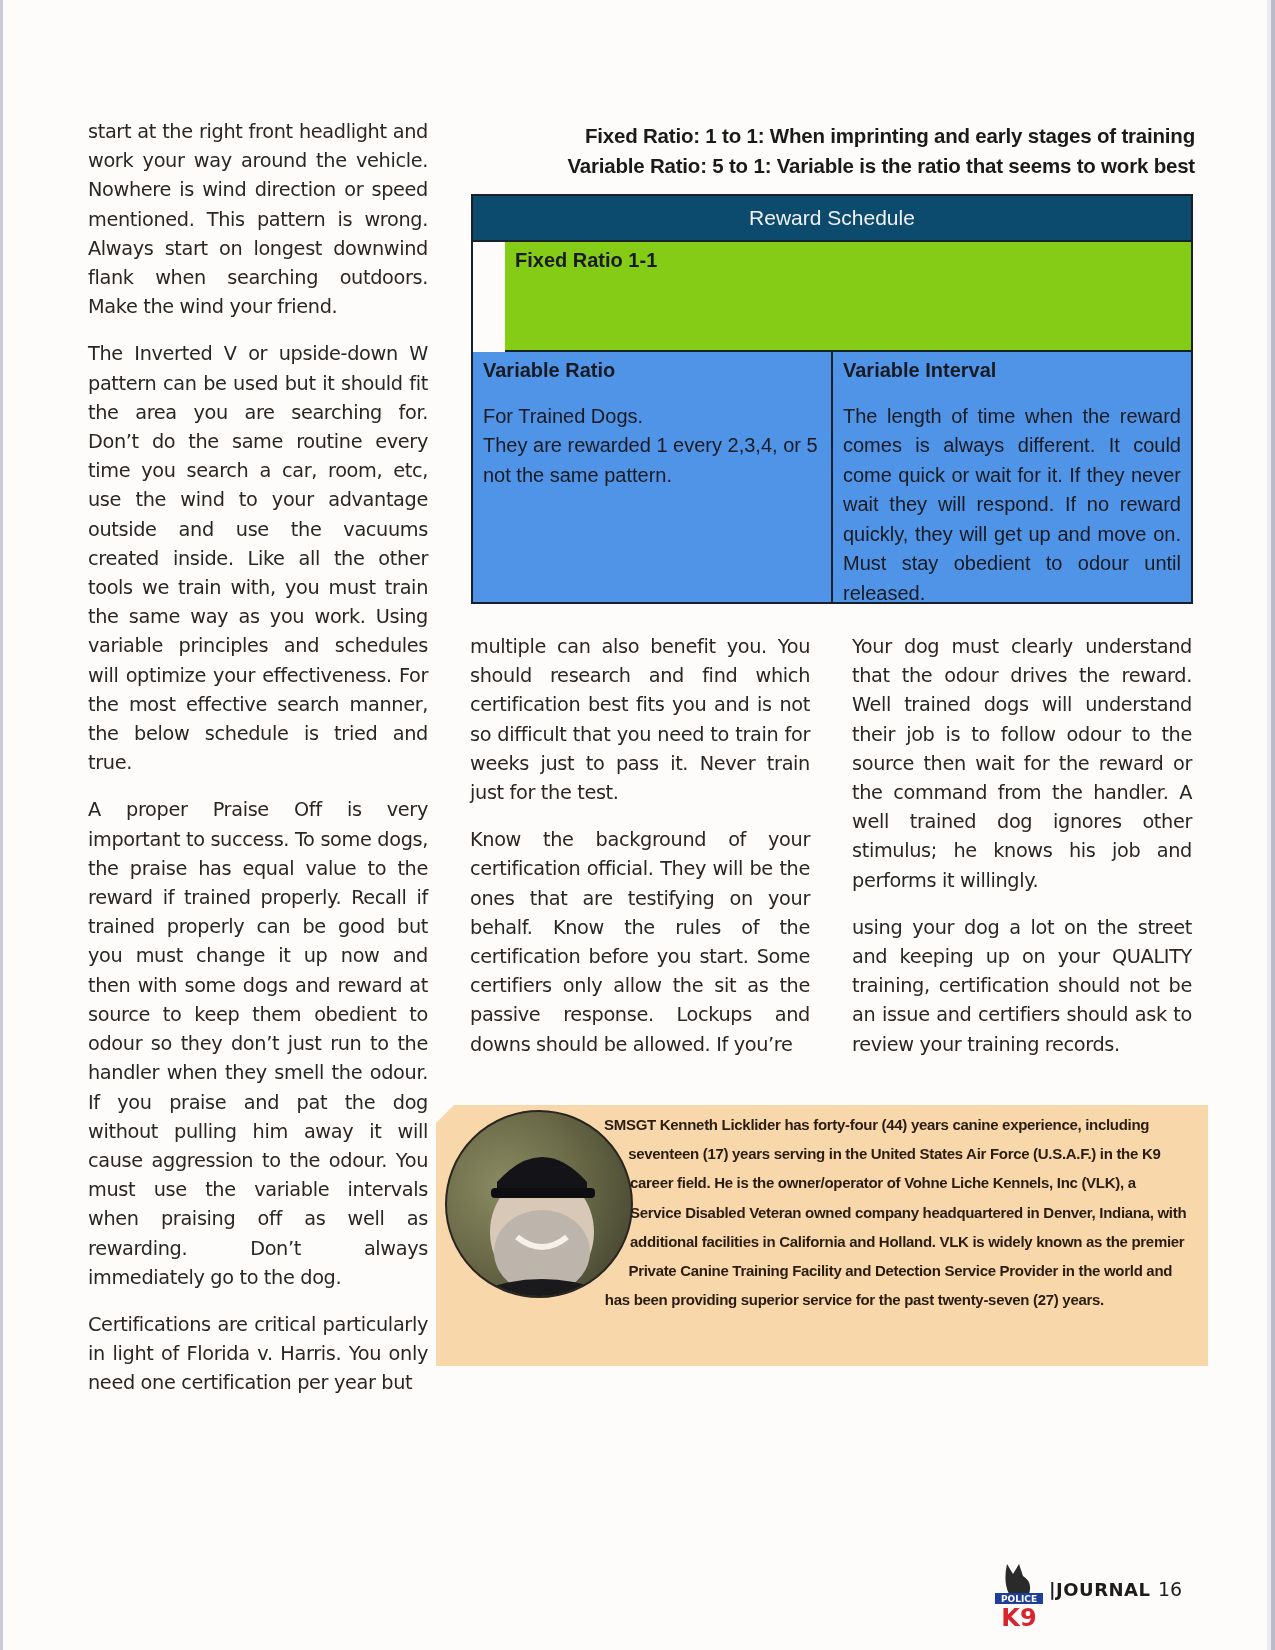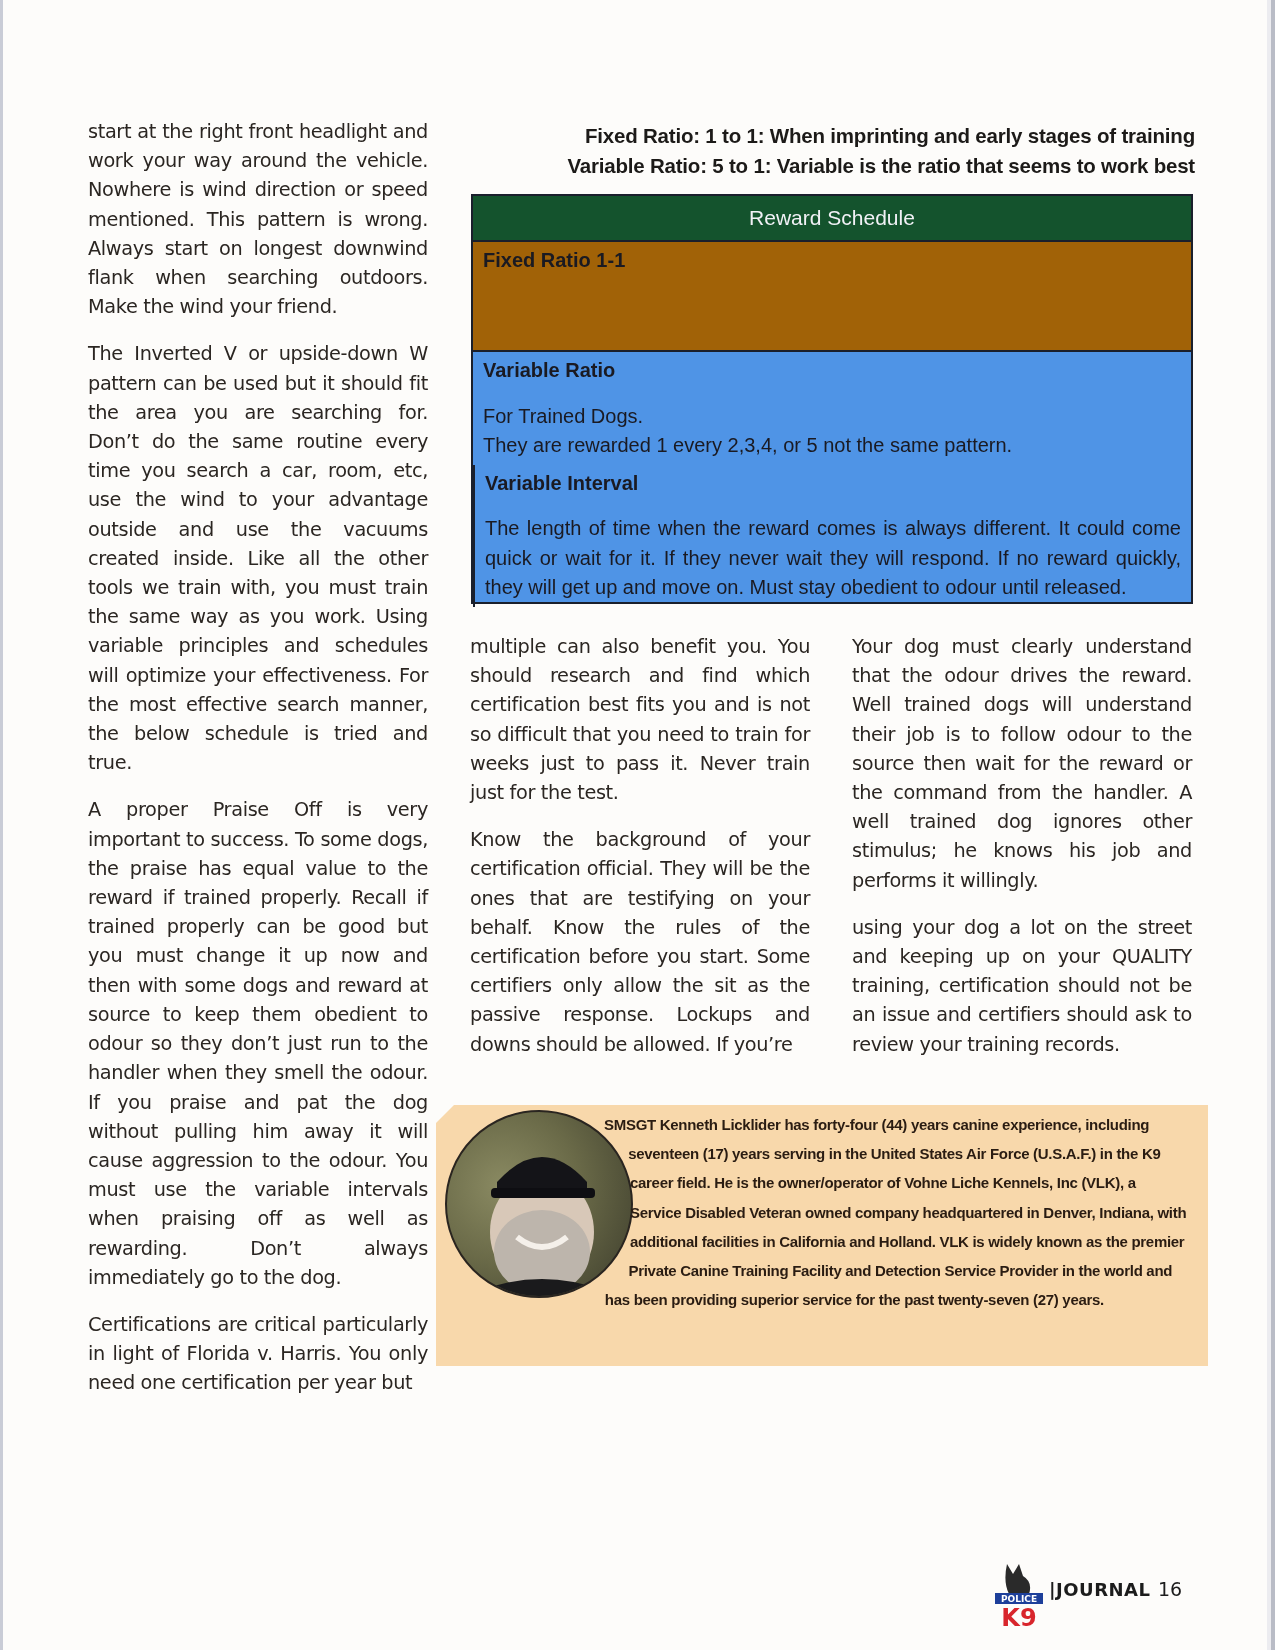--- a/index.html
+++ b/index.html
@@ -30,28 +30,28 @@
     font-size: 20.5px; line-height: 30px; color: #1c1a18; letter-spacing: -0.2px; text-align: right;
   }
   .ratios div { white-space: nowrap; }
 
   .table {
     position: absolute; left: 471px; top: 194px; width: 722px; height: 410px;
     border: 2px solid #1a1f2c; box-sizing: border-box;
     font-family: "Liberation Sans", sans-serif;
   }
   .table-header {
-    height: 44px; background: #14532d; color: #f1f1f6;
+    height: 44px; background: #0c4a6e; color: #f1f1f6;
     text-align: center; font-size: 21px; line-height: 44px;
     border-bottom: 2px solid #1a1f2c;
   }
   .table-row { display: flex; border-bottom: 2px solid #1a1f2c; }
   .table-row:last-child { border-bottom: none; }
-  .row-fixed { height: 108px; background: #a16207; }
-  .row-variable { height: 250px; background: #4f94e6; flex-direction: column; }
+  .row-fixed { height: 108px; background: #84cc16; margin-left: 32px; }
+  .row-variable { height: 250px; background: #4f94e6; }
   .cell { flex: 1; padding: 4px 10px; box-sizing: border-box; font-size: 20px; line-height: 29.5px; color: #1a1a22; }
   .cell + .cell { border-left: 2px solid #1a1f2c; }
   .cell-title { font-weight: bold; margin-bottom: 14px; }
   .row-variable .cell-title { margin-bottom: 16px; }
   .cell-body-justify { text-align: justify; }
 
   .bio {
     position: absolute; left: 436px; top: 1105px; width: 772px; height: 261px;
     background: #f8d8ab;
     clip-path: polygon(18px 0, 100% 0, 100% 100%, 0 100%, 0 18px);

